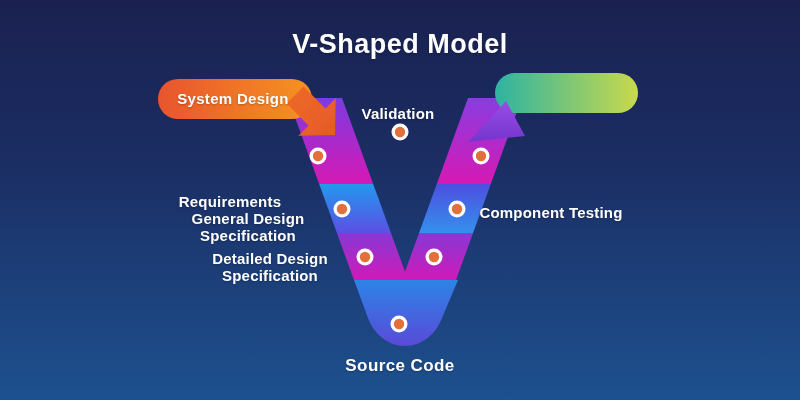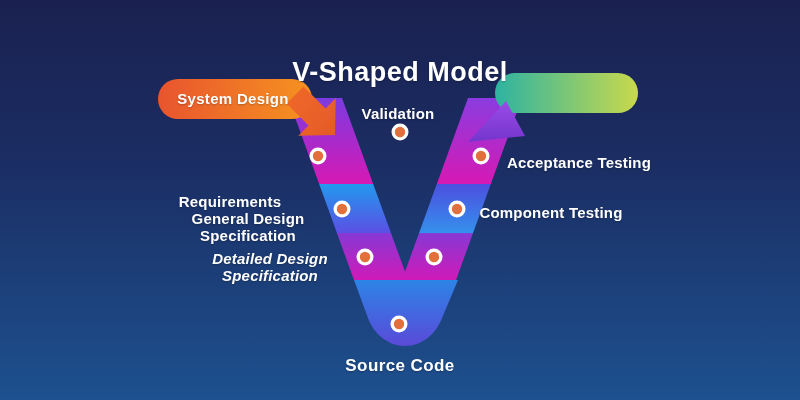--- a/index.html
+++ b/index.html
@@ -22,21 +22,20 @@
     transform:translateX(-50%);
     white-space:nowrap;
     letter-spacing:.2px;
     text-shadow:0 1px 2px rgba(0,0,0,.25);
   }
   .title{
     font-size:27px;
     line-height:30px;
     letter-spacing:.5px;
     font-weight:800;
-    margin-top:28px;
   }
   .banner-label{font-size:15px;letter-spacing:.3px;text-align:right;}
   .source{font-size:17px;letter-spacing:.4px;}
 </style>
 </head>
 <body>
 
 <div class="stage">
 
   <svg width="800" height="400" viewBox="0 0 800 400" aria-hidden="true">
@@ -132,22 +131,21 @@
 
   <div class="txt" style="left:398px;top:105px;">Validation</div>
 
   <div class="txt" style="left:230px;top:150px;margin-top:43px;">
     <span>Requirements</span>
   </div>
   <div class="txt" style="left:248px;top:195px;margin-top:15px;">
     <span>General Design</span><br>
     <span>Specification</span>
   </div>
-  <div class="txt" style="left:270px;top:250px;font-style:italic;">
+  <div class="txt" style="left:270px;top:250px;">
     <span>Detailed Design</span><br>
     <span>Specification</span>
   </div>
 
-  <div class="txt" style="left:579px;top:154px;">Acceptance Testing</div>
   <div class="txt" style="left:551px;top:204px;">Component Testing</div>
 
   <div class="txt source" style="left:400px;top:357px;">Source Code</div>
 </div>
 
 </body></html>

